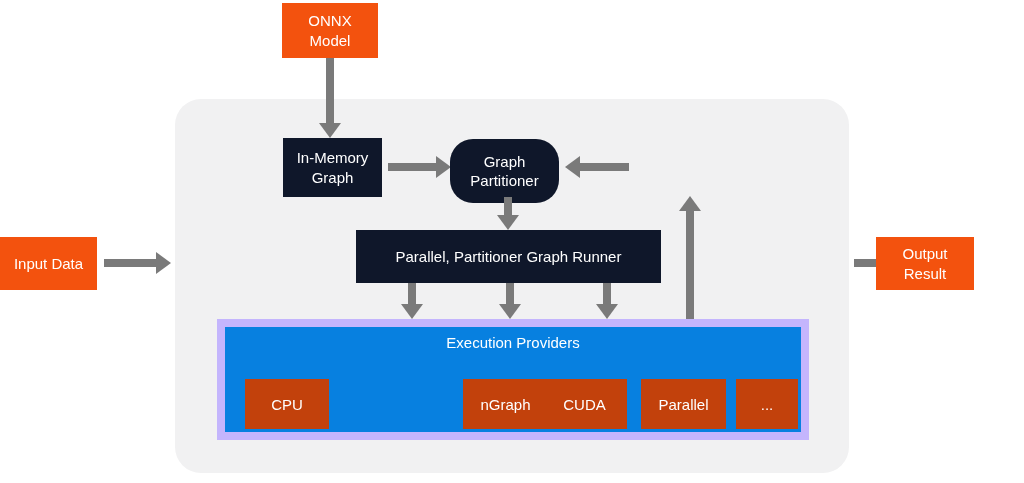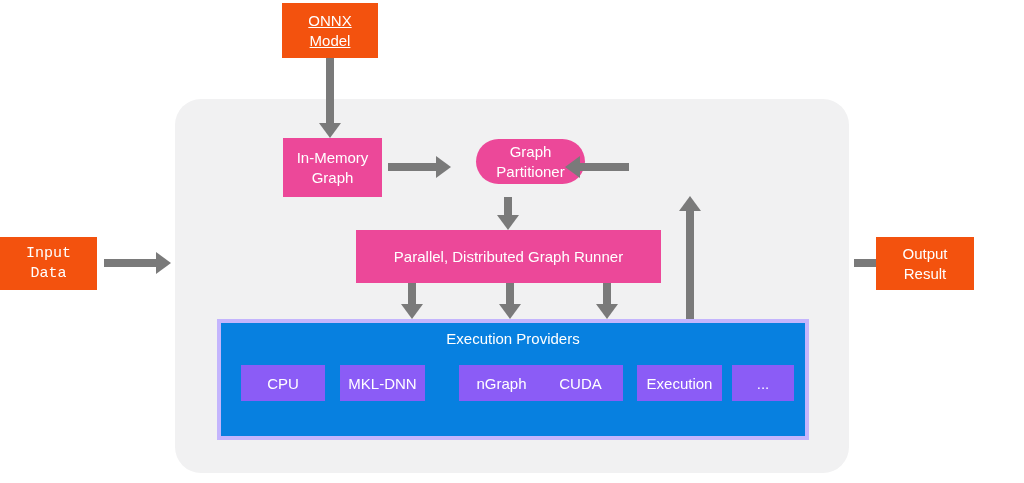--- a/index.html
+++ b/index.html
@@ -9,111 +9,108 @@
   }
   .container{
     position:absolute;left:175px;top:99px;width:674px;height:374px;
     background:#f1f1f2;border-radius:26px;
   }
   .box{
     position:absolute;display:flex;align-items:center;justify-content:center;
     text-align:center;color:#ffffff;font-size:15px;line-height:1.3;
     box-sizing:border-box;padding:2px 4px;
   }
-  .blue{background:#ec4899;}
+  .blue{background:#0f172a;}
   .orange{background:#f3520e;}
   .exec{
     position:absolute;left:217px;top:319px;width:592px;height:121px;
-    background:#0780e0;border:4px solid #c4b5fd;box-sizing:border-box;
+    background:#0780e0;border:8px solid #c4b5fd;box-sizing:border-box;
   }
   .exec-label{
     position:absolute;left:0;top:7px;width:100%;text-align:center;
     color:#ffffff;font-size:15px;
   }
   .chip{
-    position:absolute;top:42px;height:36px;background:#8b5cf6;
+    position:absolute;top:52px;height:50px;background:#c2410c;
     display:flex;align-items:center;justify-content:center;
     color:#ffffff;font-size:15px;
   }
   .stem{position:absolute;background:#7a7a7a;}
   .head{position:absolute;width:0;height:0;}
   .head.down{border-left:11px solid transparent;border-right:11px solid transparent;border-top:15px solid #7a7a7a;}
   .head.up{border-left:11px solid transparent;border-right:11px solid transparent;border-bottom:15px solid #7a7a7a;}
   .head.right{border-top:11px solid transparent;border-bottom:11px solid transparent;border-left:15px solid #7a7a7a;}
   .head.left{border-top:11px solid transparent;border-bottom:11px solid transparent;border-right:15px solid #7a7a7a;}
 </style>
 </head>
 <body>
 
 <div class="stage">
 
   <div class="container"></div>
 
-  <div class="box orange" style="left:282px;top:3px;width:96px;height:55px;text-decoration:underline;">
+  <div class="box orange" style="left:282px;top:3px;width:96px;height:55px;">
     <span>ONNX Model</span>
   </div>
 
   <div class="stem" style="left:326px;top:58px;width:8px;height:65px;"></div>
   <div class="head down" style="left:319px;top:123px;"></div>
 
   <div class="box blue" style="left:283px;top:138px;width:99px;height:59px;">
     <span>In-Memory Graph</span>
   </div>
 
   <div class="stem" style="left:388px;top:163px;width:48px;height:8px;"></div>
   <div class="head right" style="left:436px;top:156px;"></div>
 
-  <div class="box blue" style="left:476px;top:139px;width:109px;height:45px;border-radius:23px;">
+  <div class="box blue" style="left:450px;top:139px;width:109px;height:64px;border-radius:23px;">
     <span>Graph Partitioner</span>
   </div>
 
   <div class="head left" style="left:565px;top:156px;"></div>
   <div class="stem" style="left:580px;top:163px;width:49px;height:8px;"></div>
 
 
   <div class="stem" style="left:504px;top:197px;width:8px;height:18px;"></div>
   <div class="head down" style="left:497px;top:215px;"></div>
 
   <div class="box blue" style="left:356px;top:230px;width:305px;height:53px;">
-    <span>Parallel, Distributed Graph Runner</span>
+    <span>Parallel, Partitioner Graph Runner</span>
   </div>
 
   <div class="stem" style="left:408px;top:283px;width:8px;height:21px;"></div>
   <div class="head down" style="left:401px;top:304px;"></div>
   <div class="stem" style="left:506px;top:283px;width:8px;height:21px;"></div>
   <div class="head down" style="left:499px;top:304px;"></div>
   <div class="stem" style="left:603px;top:283px;width:8px;height:21px;"></div>
   <div class="head down" style="left:596px;top:304px;"></div>
 
   <div class="head up" style="left:679px;top:196px;"></div>
   <div class="stem" style="left:686px;top:211px;width:8px;height:108px;"></div>
 
   <div class="exec">
     <div class="exec-label">Execution Providers</div>
     <div class="chip" style="left:20px;width:84px;">
         <span>CPU</span>
       </div>
-    <div class="chip" style="left:119px;width:85px;">
-        <span>MKL-DNN</span>
-      </div>
     <div class="chip" style="left:218px;width:85px;margin-left:20px;">
         <span>nGraph</span>
       </div>
     <div class="chip" style="left:317px;width:85px;">
         <span>CUDA</span>
       </div>
     <div class="chip" style="left:416px;width:85px;">
-        <span>Execution</span>
+        <span>Parallel</span>
       </div>
     <div class="chip" style="left:511px;width:62px;">
         <span>...</span>
       </div>
   </div>
 
-  <div class="box orange" style="left:0px;top:237px;width:97px;height:53px;font-family:Liberation Mono, monospace;">
+  <div class="box orange" style="left:0px;top:237px;width:97px;height:53px;">
     <span>Input Data</span>
   </div>
 
   <div class="stem" style="left:104px;top:259px;width:52px;height:8px;"></div>
   <div class="head right" style="left:156px;top:252px;"></div>
 
   <div class="stem" style="left:854px;top:259px;width:52px;height:8px;"></div>
   <div class="head right" style="left:906px;top:252px;"></div>
 
   <div class="box orange" style="left:876px;top:237px;width:98px;height:53px;">

